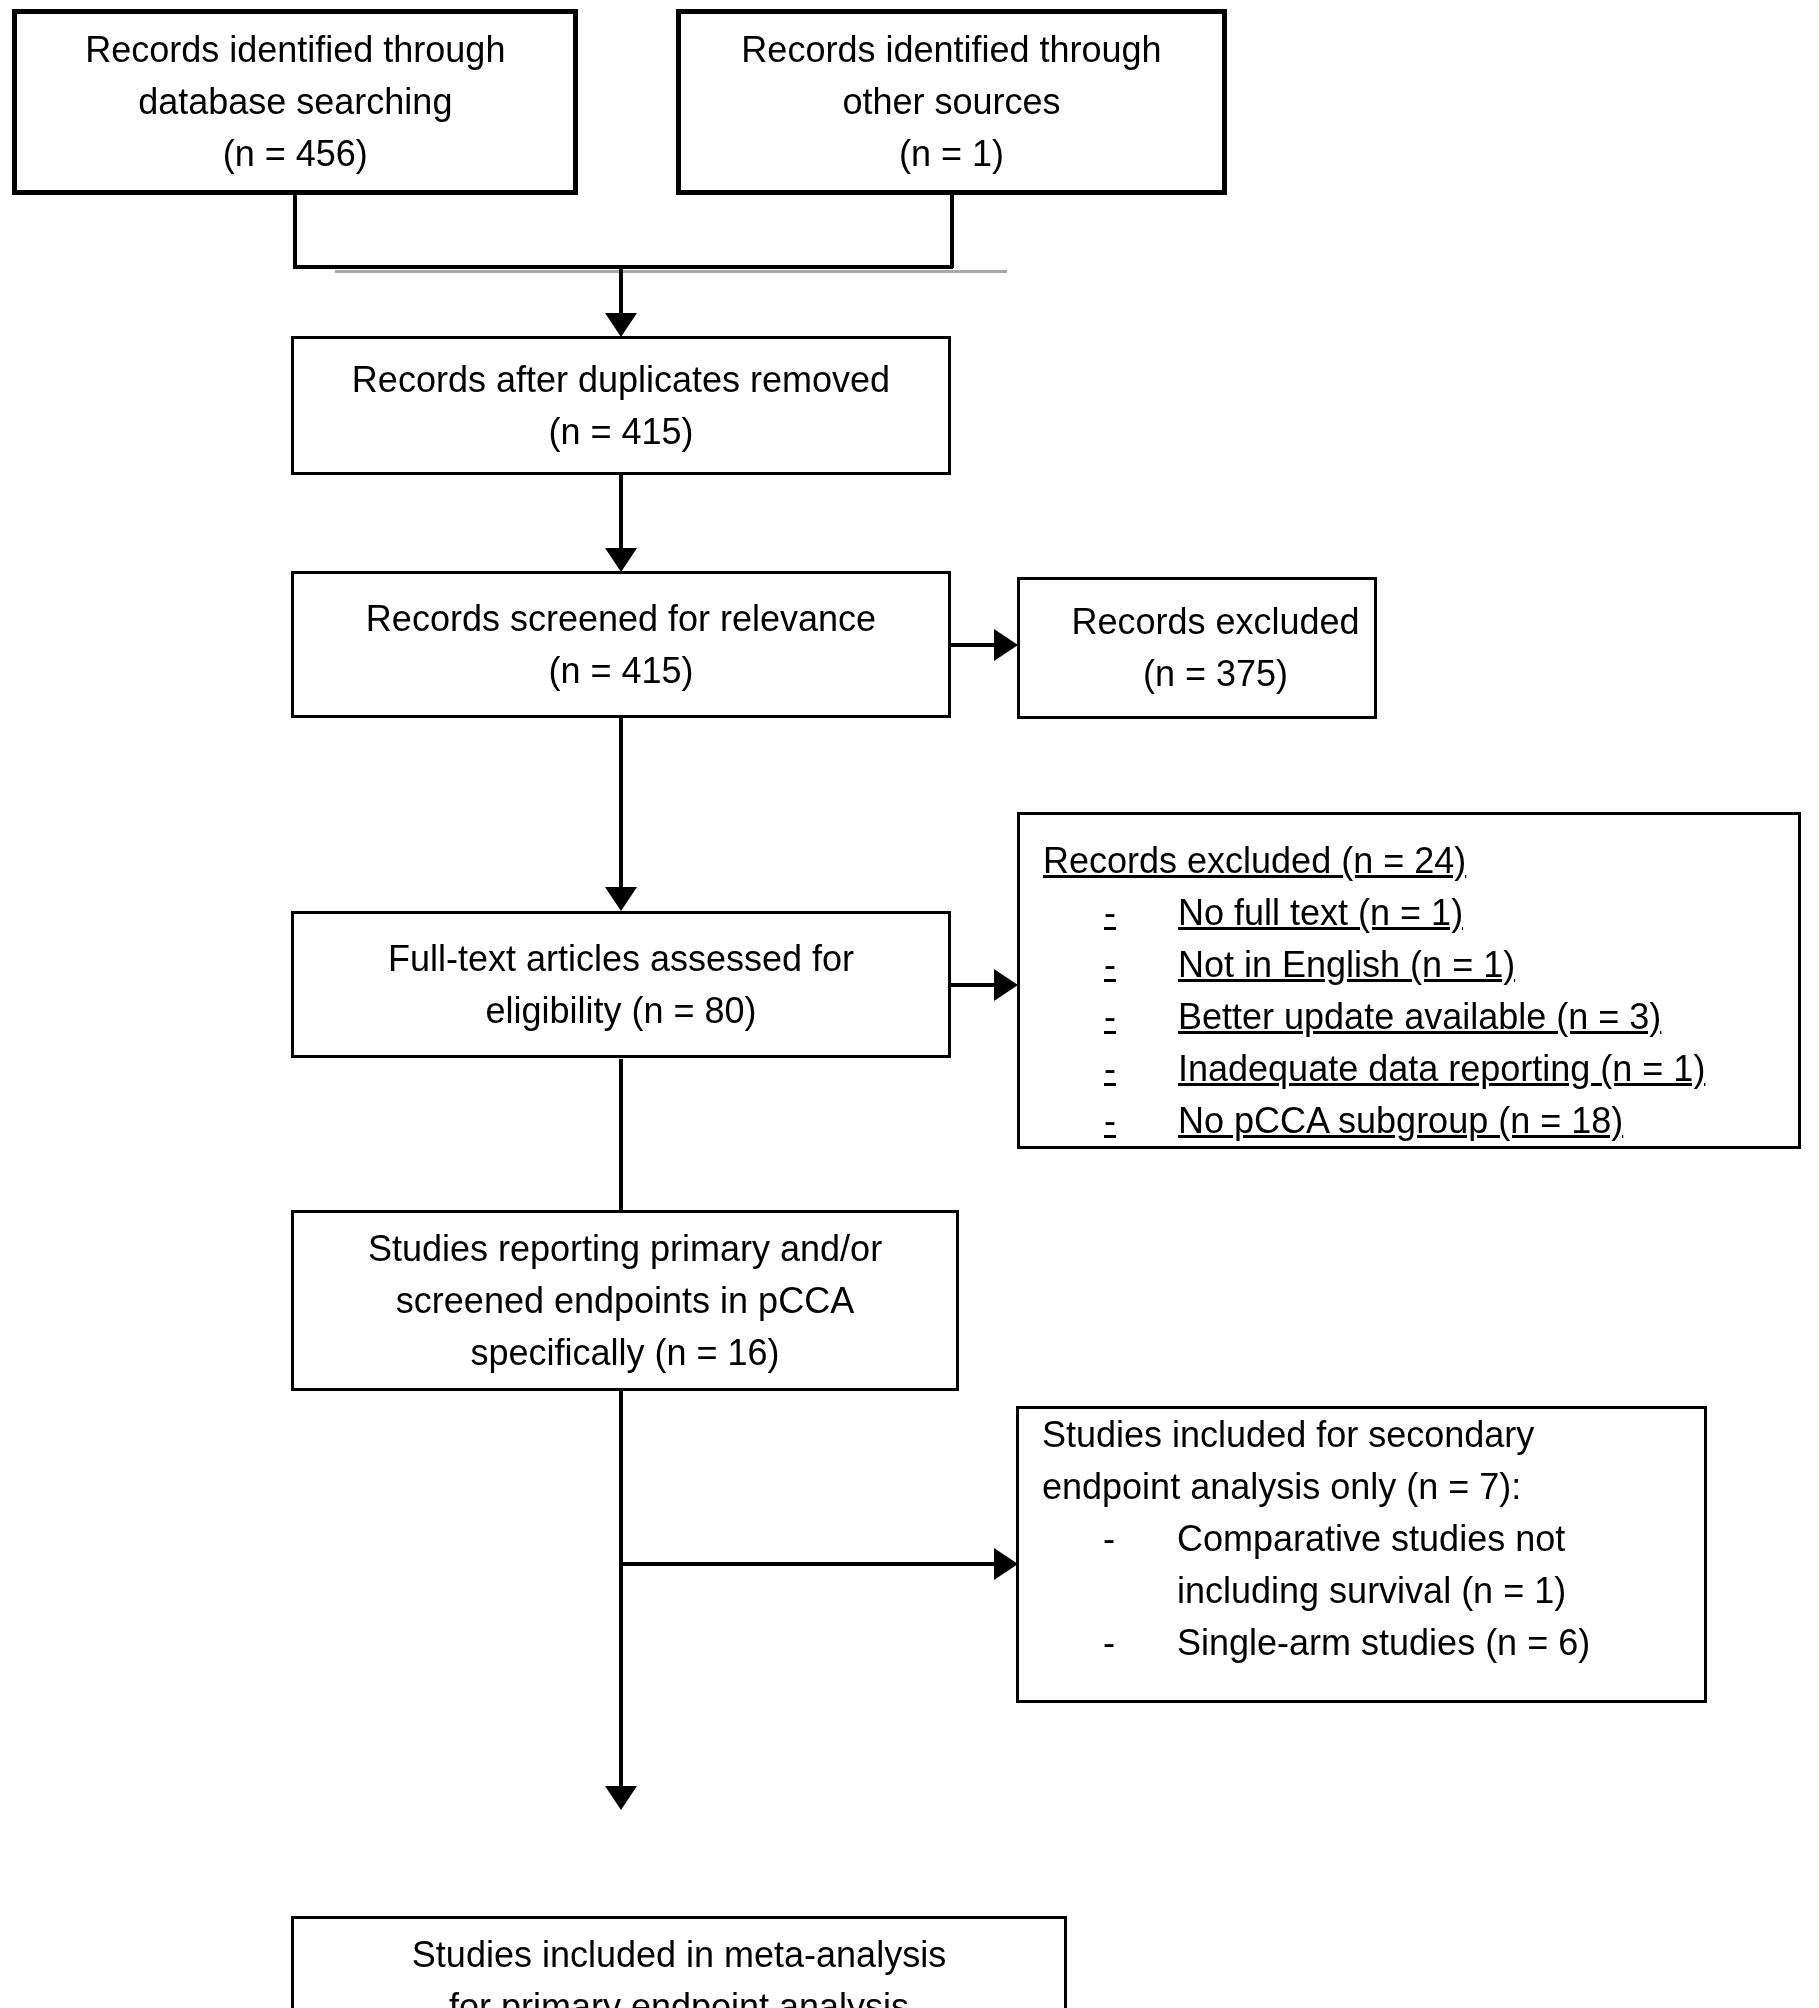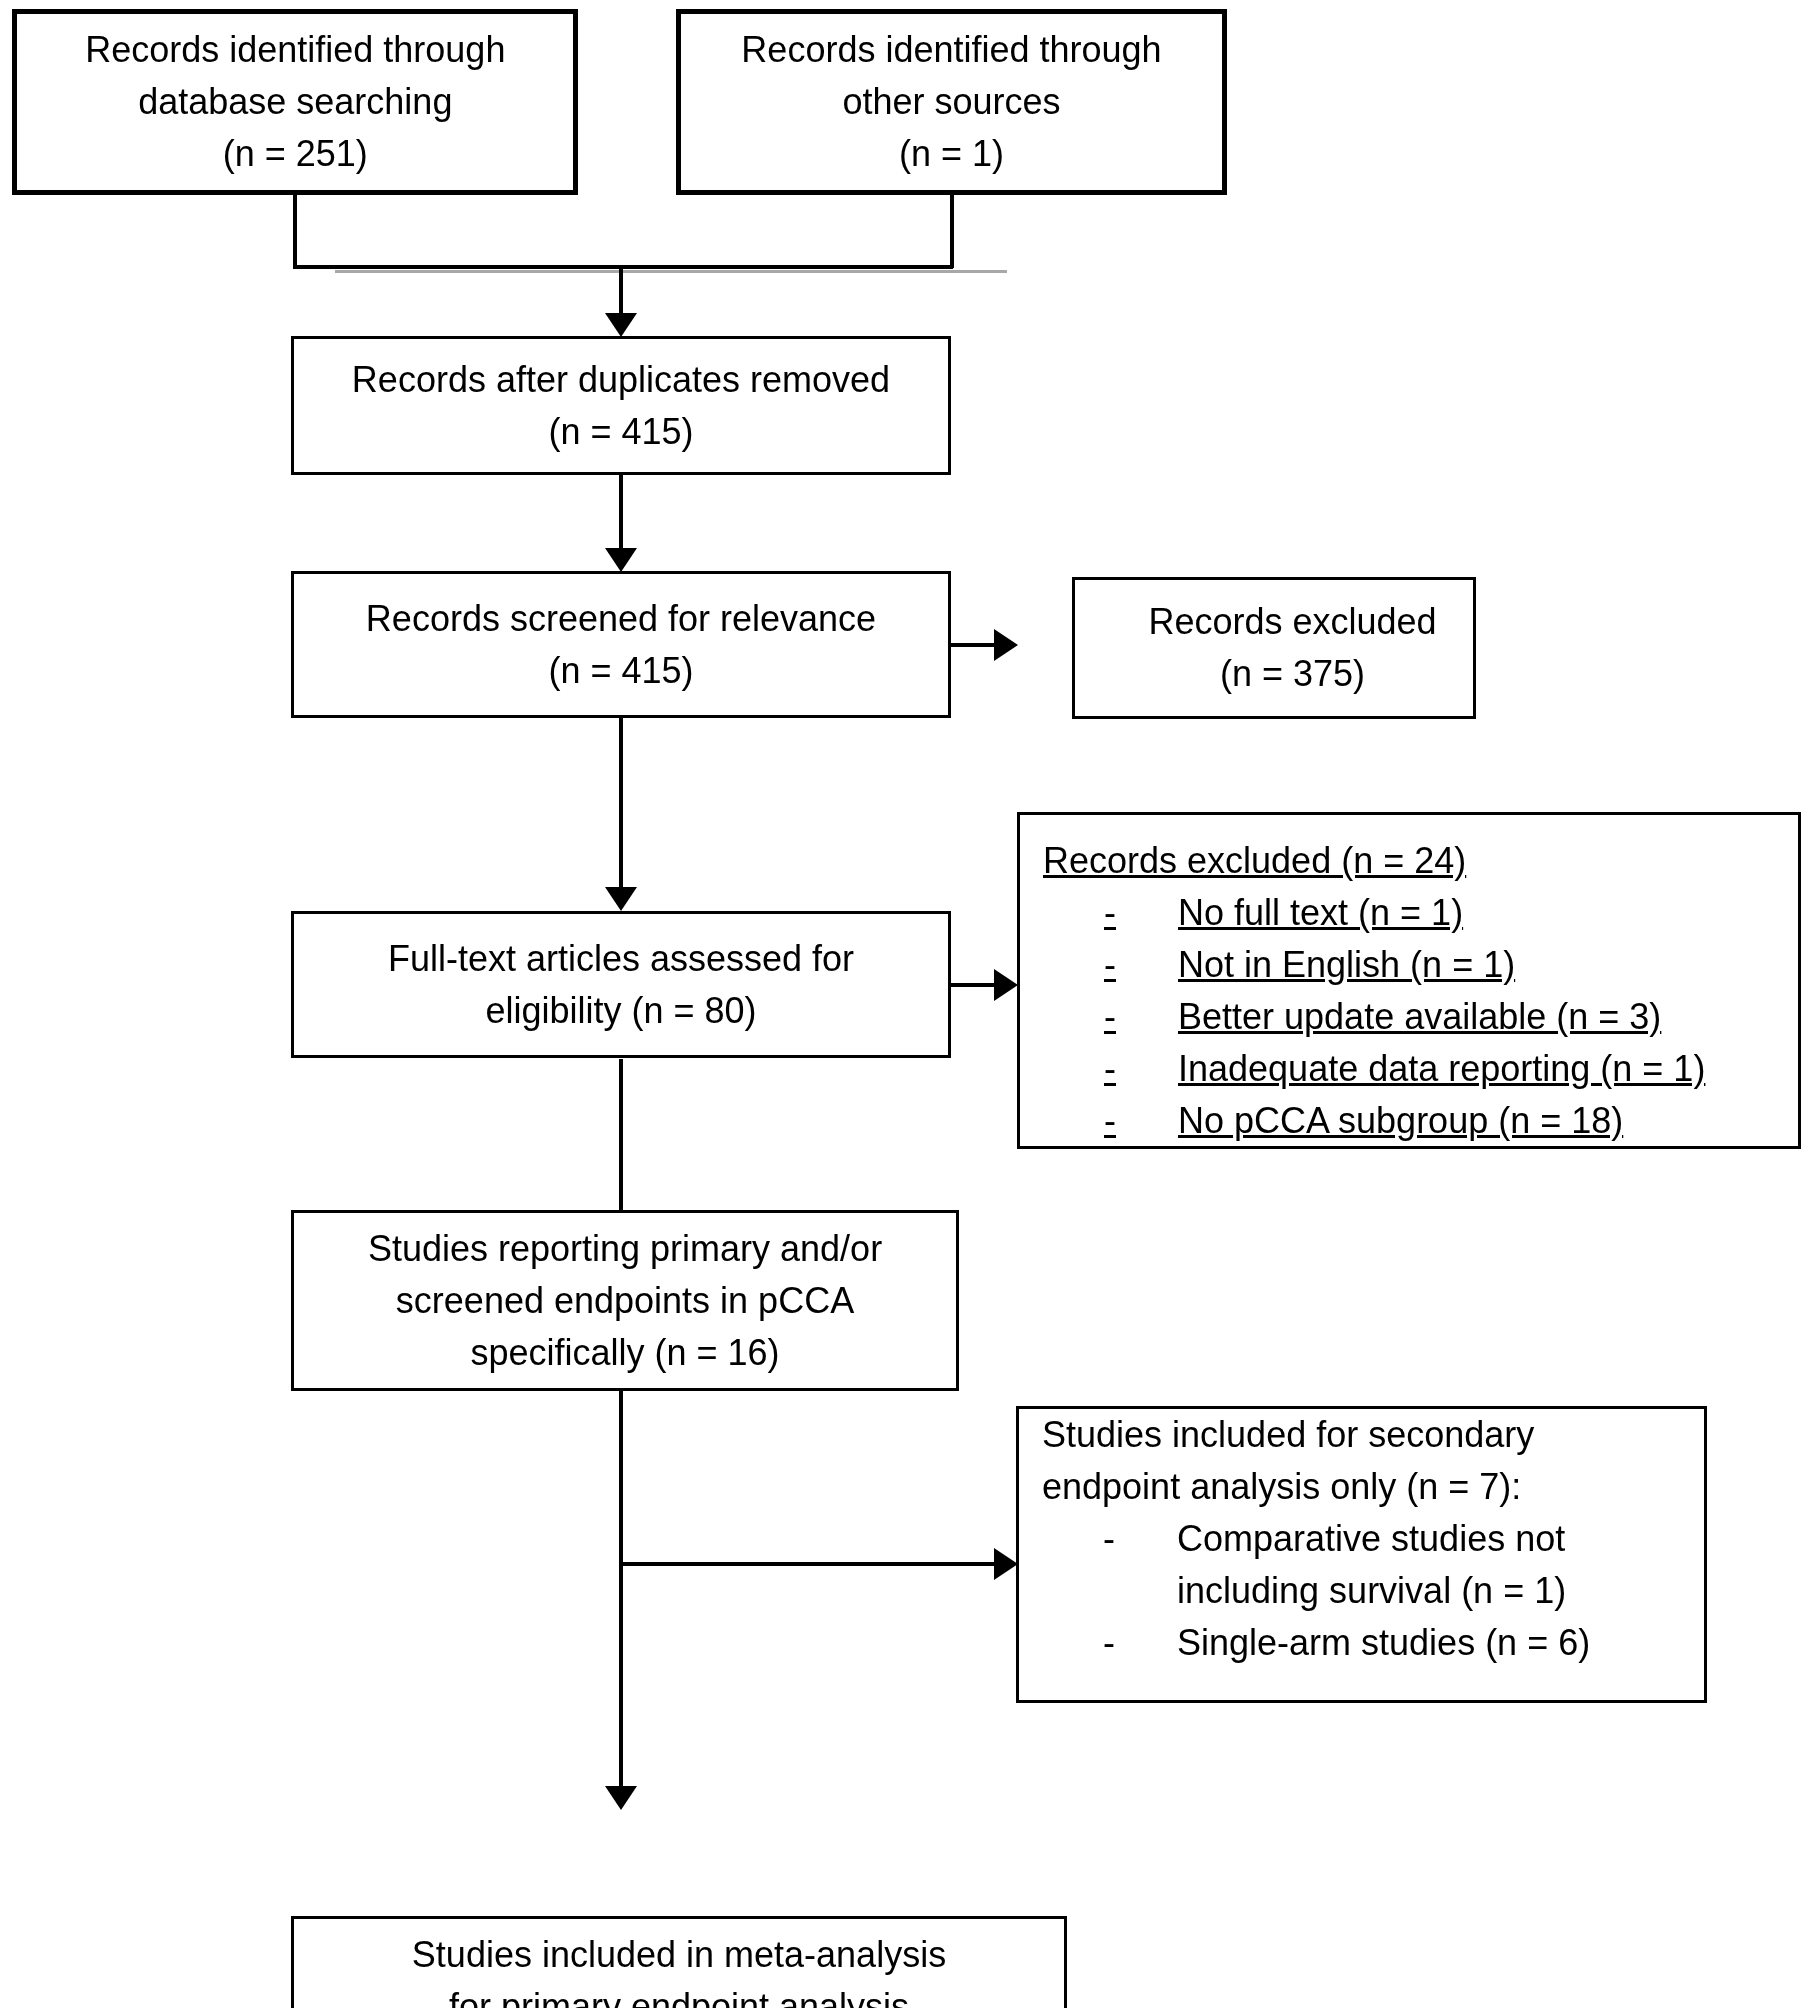--- a/index.html
+++ b/index.html
@@ -70,21 +70,21 @@
   }
 </style>
 </head>
 <body>
 
 <div class="canvas">
 
   <div class="box center thick" style="left:12.3px; top:8.8px; width:566px; height:186px;">
     <div>Records identified through</div>
     <div>database searching</div>
-    <div>(n = 251)</div>
+    <div>(n = 456)</div>
   </div>
 
   <div class="box center thick" style="left:676px; top:8.8px; width:551px; height:186px;">
     <div>Records identified through</div>
     <div>other sources</div>
     <div>(n = 1)</div>
   </div>
 
   <div class="vline" style="left:293px; top:193px; width:3.5px; height:75px;"></div>
   <div class="vline" style="left:950px; top:193px; width:3.5px; height:75px;"></div>
@@ -102,21 +102,21 @@
   <div class="arrow-down" style="left:605px; top:548px;"></div>
 
   <div class="box center" style="left:291px; top:571px; width:660px; height:147px;">
     <div>Records screened for relevance</div>
     <div>(n = 415)</div>
   </div>
 
   <div class="hline" style="left:951px; top:643px; width:46px; height:3.5px;"></div>
   <div class="arrow-right" style="left:994px; top:629px;"></div>
 
-  <div class="box center" style="left:1072px; top:577px; width:404px; height:142px;padding-left:37px;">
+  <div class="box center" style="left:1017px; top:577px; width:360px; height:142px;padding-left:37px;">
     <div>Records excluded</div>
     <div>(n = 375)</div>
   </div>
 
   <div class="vline" style="left:619px; top:718px; width:3.5px; height:170px;"></div>
   <div class="arrow-down" style="left:605px; top:887px;"></div>
 
   <div class="box center" style="left:291px; top:911px; width:660px; height:147px;justify-content:center;">
     <div>Full-text articles assessed for</div>
     <div>eligibility (n = 80)</div>

